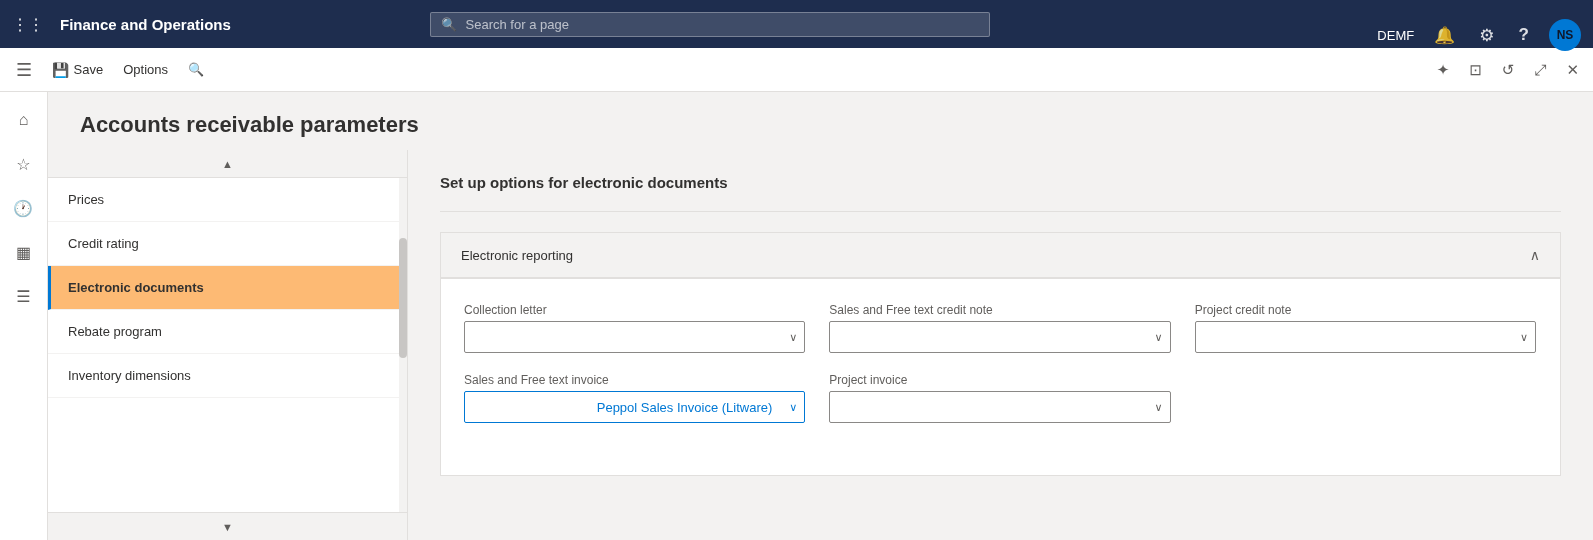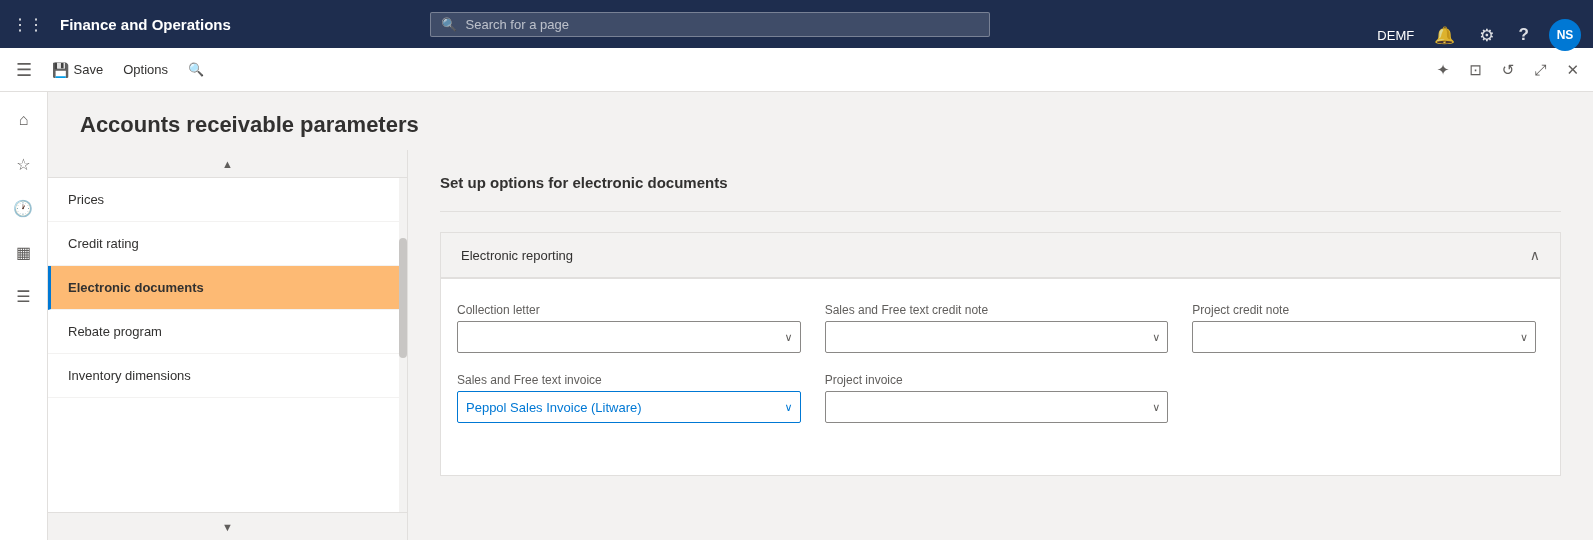--- a/index.html
+++ b/index.html
@@ -52,21 +52,21 @@
       font-size: 17px;
       cursor: pointer;
       background: none;
       border: none;
       padding: 4px;
     }
     .avatar {
       width: 32px; height: 32px;
       border-radius: 50%;
       background: #0078d4;
-      color: #ffffff;
+      color: #0f172a;
       display: flex; align-items: center; justify-content: center;
       font-size: 12px; font-weight: 600;
       cursor: pointer;
     }
 
     
     .toolbar {
       background: #ffffff;
       height: 44px;
       display: flex;
@@ -237,21 +237,21 @@
     }
     .section-collapse-btn {
       background: none; border: none;
       cursor: pointer; color: #605e5c; font-size: 14px;
     }
 
     
     .form-card {
       background: #ffffff;
       border: 1px solid #e1dfdd;
-      padding: 24px 24px 32px 16px;
+      padding: 24px 24px 32px 23px;
     }
 
     
     .form-row {
       display: flex;
       gap: 24px;
       margin-bottom: 20px;
     }
     .form-group {
       flex: 1;
@@ -429,21 +429,21 @@
                 </select>
                 <span class="chevron">∨</span>
               </div>
             </div>
           </div>
 
           <div class="form-row">
             <div class="form-group">
               <label class="form-label">Sales and Free text invoice</label>
               <div class="select-wrapper active">
-                <select style="color:#0078d4; border-color:#0078d4;">
+                <select style="color:#0078d4; border-color:#0078d4;text-align:right;">
                   <option value="peppol" selected="">Peppol Sales Invoice (Litware)</option>
                 </select>
                 <span class="chevron" style="color:#0078d4;">∨</span>
               </div>
             </div>
 
             <div class="form-group">
               <label class="form-label">Project invoice</label>
               <div class="select-wrapper">
                 <select>

